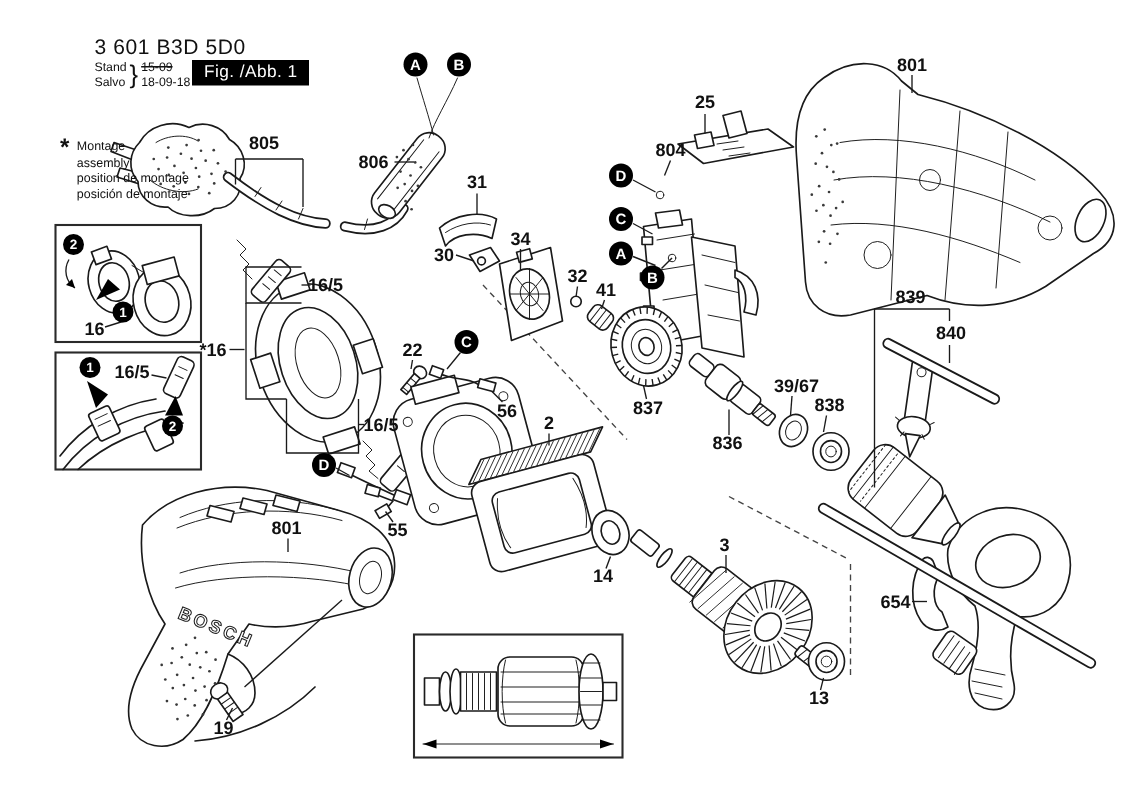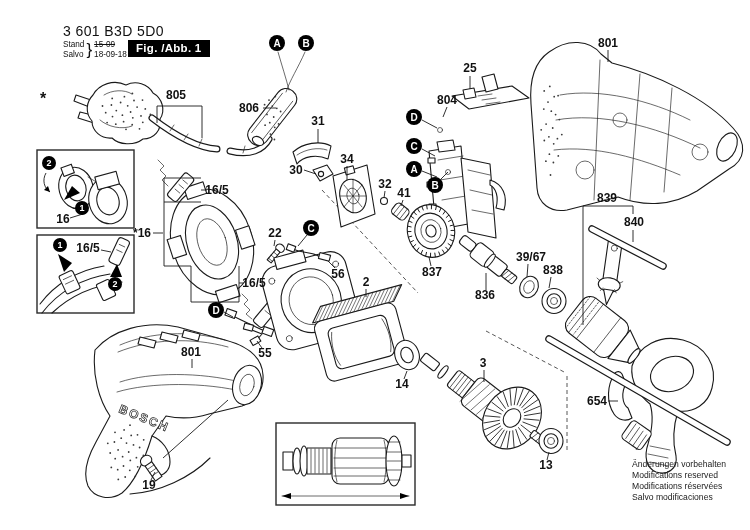--- a/index.html
+++ b/index.html
@@ -4,21 +4,21 @@
 <style>
   html,body{margin:0;padding:0;background:#fff;}
   #stage{position:relative;width:750px;height:530px;background:#fff;outline:1px solid #b5b5b5;
          font-family:"Liberation Sans",sans-serif;overflow:hidden;}
   #stage svg{position:absolute;left:0;top:0;}
   .hdr{position:absolute;color:#111;}
   #typeno{left:63px;top:23px;font-size:14px;letter-spacing:.4px;}
   #standissue{left:63px;top:40px;display:flex;align-items:center;font-size:8.2px;line-height:9.5px;}
   #standissue .brace{font-size:17px;font-weight:400;margin:0 2px 0 2px;}
   .strike{text-decoration:line-through;}
-  #figbadge{left:128px;top:40px;background:#000;color:#fff;font-weight:bold;font-size:11.5px;
+  #figbadge{left:128px;top:40px;background:#000;color:#fff;font-weight:normal;font-size:11.5px;
             padding:2px 8px 3px 8px;letter-spacing:.3px;}
   #note{left:40px;top:92px;display:flex;}
   #note .star{font-size:16px;font-weight:bold;margin-right:5px;line-height:14px;}
   #note .nl{font-size:8.3px;line-height:10.6px;}
   #footer{left:632px;top:459px;font-size:8.6px;line-height:11px;color:#222;}
   
   .ln{fill:none;stroke:#1a1a1a;stroke-width:1.1;stroke-linecap:round;stroke-linejoin:round;}
   .thin{stroke-width:.65;}
   .fw{fill:#fff;stroke:#1a1a1a;stroke-width:1.1;stroke-linejoin:round;}
   .ldr{fill:none;stroke:#1a1a1a;stroke-width:.9;}
@@ -685,21 +685,21 @@
     <div class="brace">}</div>
     <div>
       <div class="strike">15-09</div>
       <div>18-09-18</div>
     </div>
   </div>
   <div class="hdr" id="figbadge">Fig. /Abb. 1</div>
 
   <div class="hdr" id="note">
     <div class="star">*</div>
+    <div>
+      <div class="nl">Montage</div>
+      <div class="nl">assembly</div>
+      <div class="nl">position de montage</div>
+      <div class="nl">posición de montaje</div>
+    </div>
   </div>
 
-  <div class="hdr" id="footer">
-    <div>Änderungen vorbehalten</div>
-    <div>Modifications reserved</div>
-    <div>Modifications réservées</div>
-    <div>Salvo modificaciones</div>
-  </div>
 </div>
 
 </body></html>

